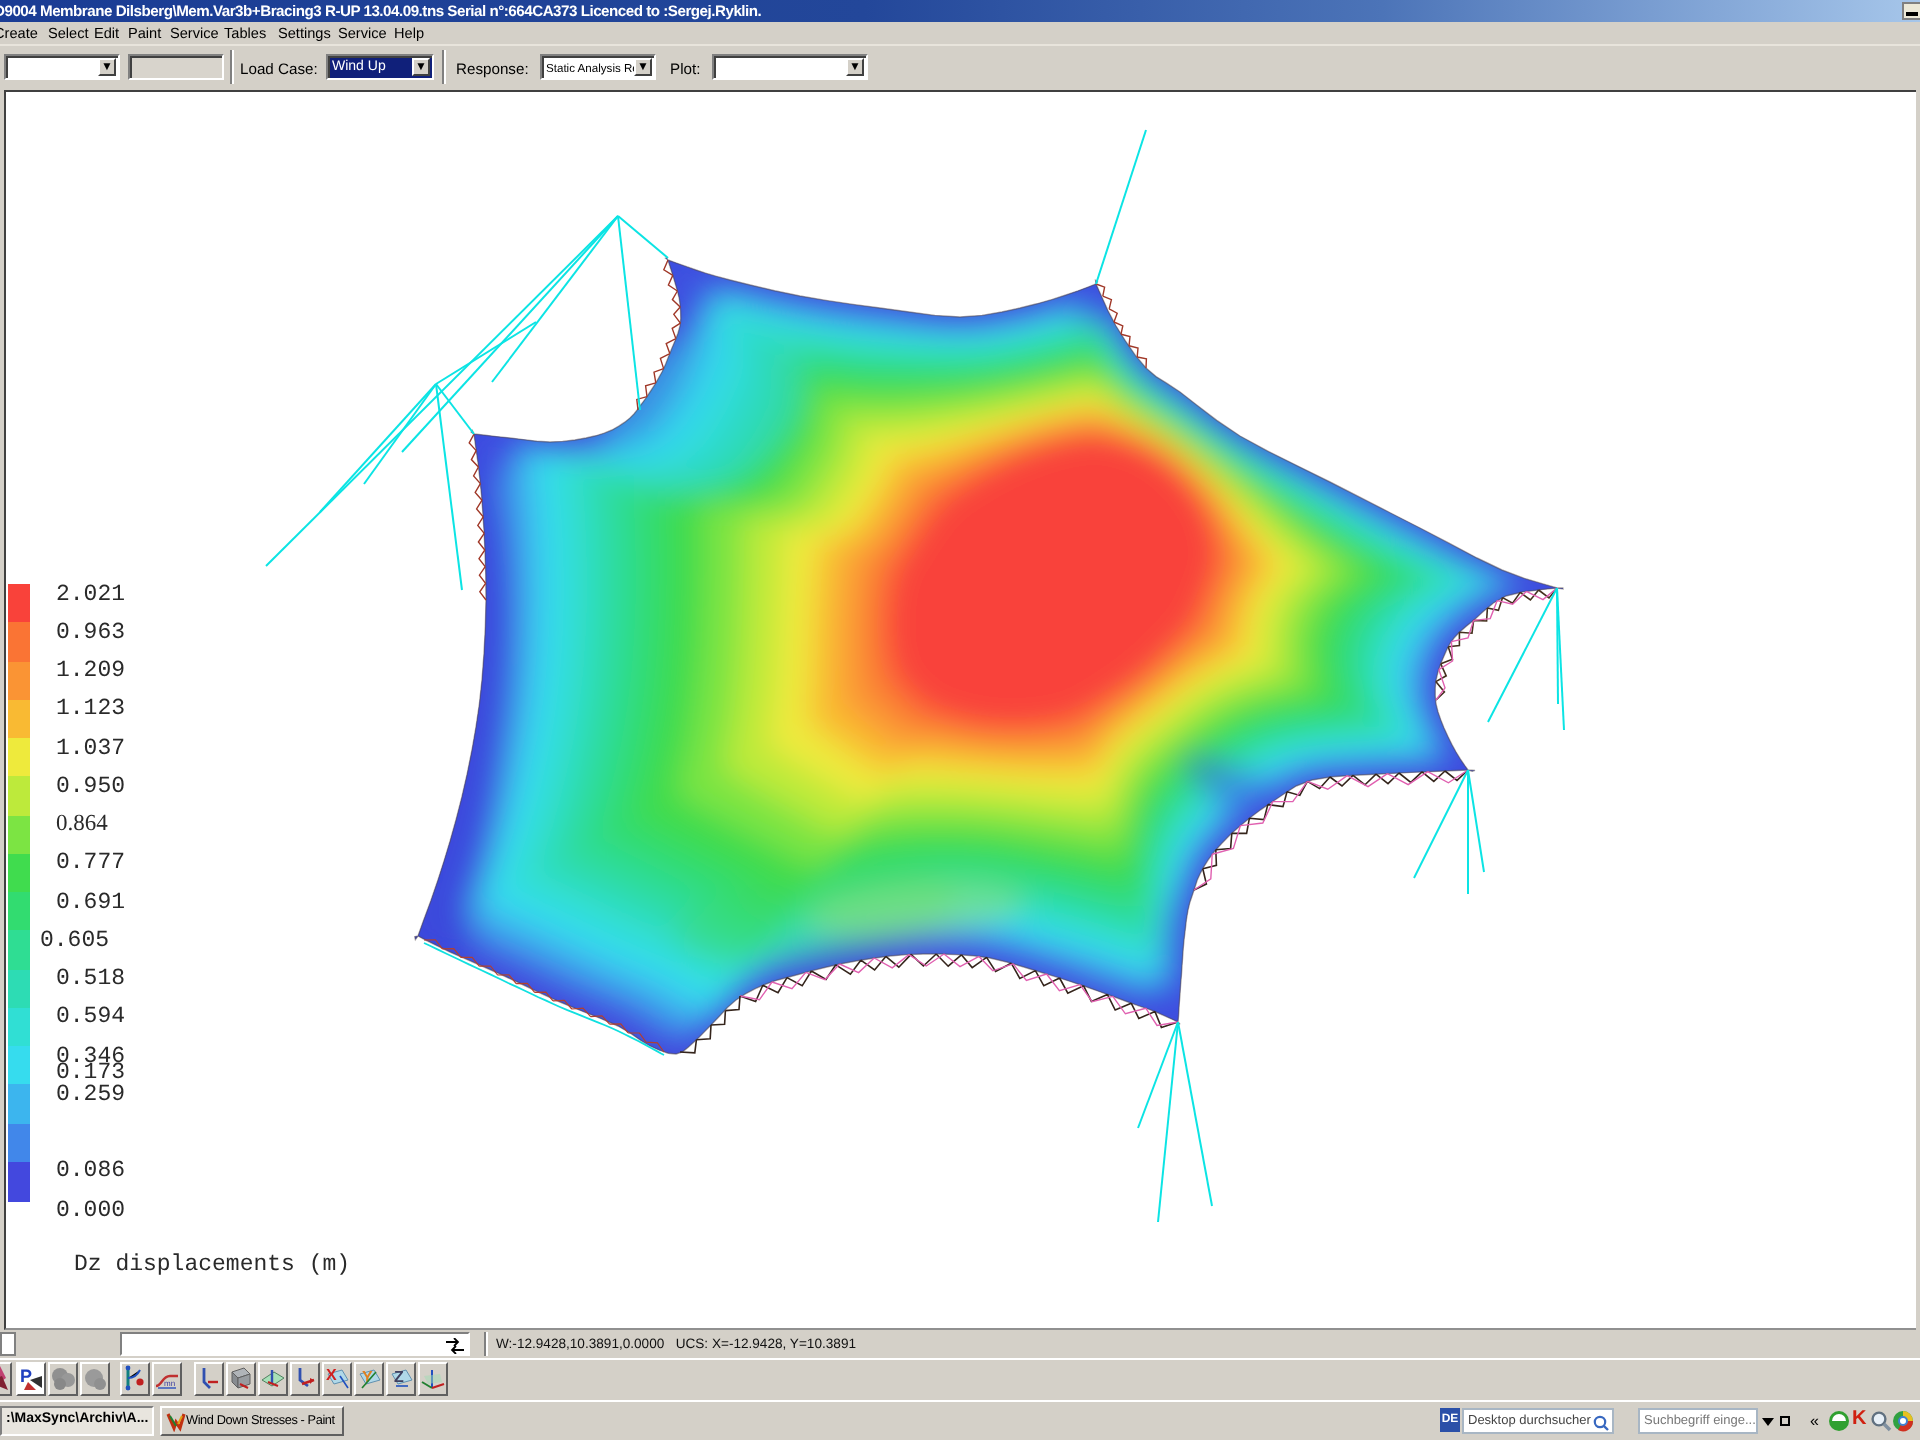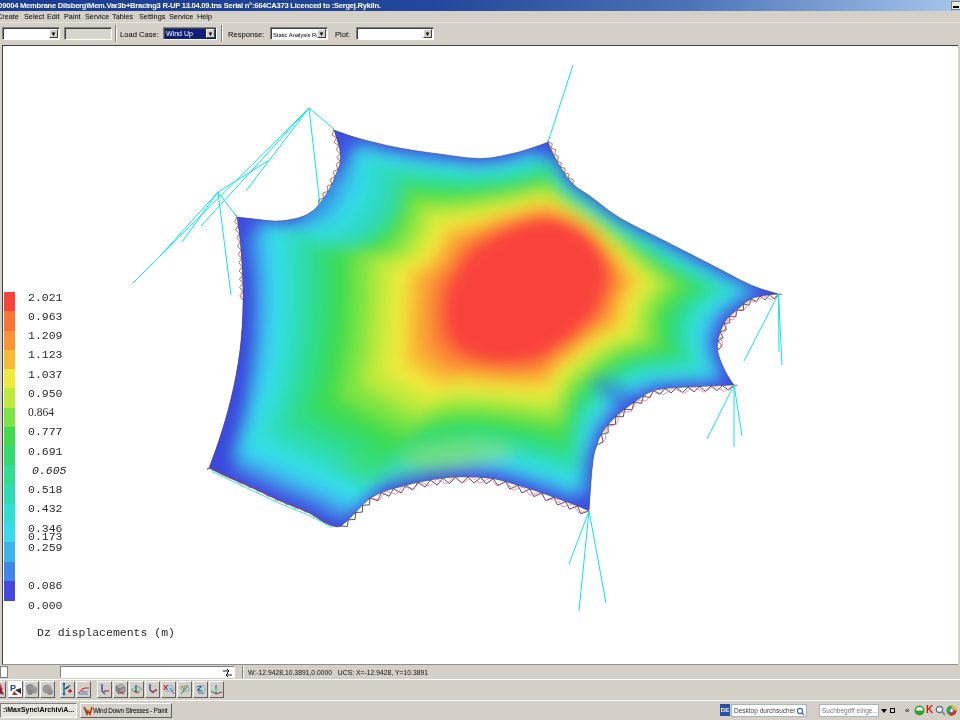--- a/index.html
+++ b/index.html
@@ -161,23 +161,23 @@
 <div class="legendnum" style="left:0;top:0">
     <div style="position:absolute;left:28px;top:290.50px;">2.021</div>
     <div style="position:absolute;left:28px;top:309.75px;">0.963</div>
     <div style="position:absolute;left:28px;top:329.00px;text-align:center;">1.209</div>
     <div style="position:absolute;left:28px;top:348.25px;">1.123</div>
     <div style="position:absolute;left:28px;top:367.50px;">1.037</div>
     <div style="position:absolute;left:28px;top:386.75px;">0.950</div>
     <div style="position:absolute;left:28px;top:406.00px;font-family:Liberation Serif, serif;">0.864</div>
     <div style="position:absolute;left:28px;top:425.25px;">0.777</div>
     <div style="position:absolute;left:28px;top:444.50px;">0.691</div>
-    <div style="position:absolute;left:32px;top:463.75px;font-style:italic;">0.605</div>
+    <div style="position:absolute;left:20px;top:463.75px;">0.605</div>
     <div style="position:absolute;left:28px;top:483.00px;">0.518</div>
-    <div style="position:absolute;left:28px;top:502.25px;">0.432</div>
+    <div style="position:absolute;left:28px;top:502.25px;">0.594</div>
     <div style="position:absolute;left:28px;top:521.50px;">0.346</div>
     <div style="position:absolute;left:28px;top:540.75px;">0.259</div>
     <div style="position:absolute;left:28px;top:530px;">0.173</div>
     <div style="position:absolute;left:28px;top:579.25px;text-align:right;">0.086</div>
     <div style="position:absolute;left:28px;top:598.50px;">0.000</div>
   </div>
 <div class="legendnum" style="left:37px;top:626px;">Dz&nbsp;displacements&nbsp;(m)</div>
 <div class="statusrow">
   <div style="position:absolute;left:0px;top:1px;width:8px;height:12px;background:#fff;border:1px solid #808080"></div>
   <div style="position:absolute;left:60px;top:1px;width:175px;height:12px;background:#fff;border:1px solid;border-color:#808080 #fff #fff #808080">

